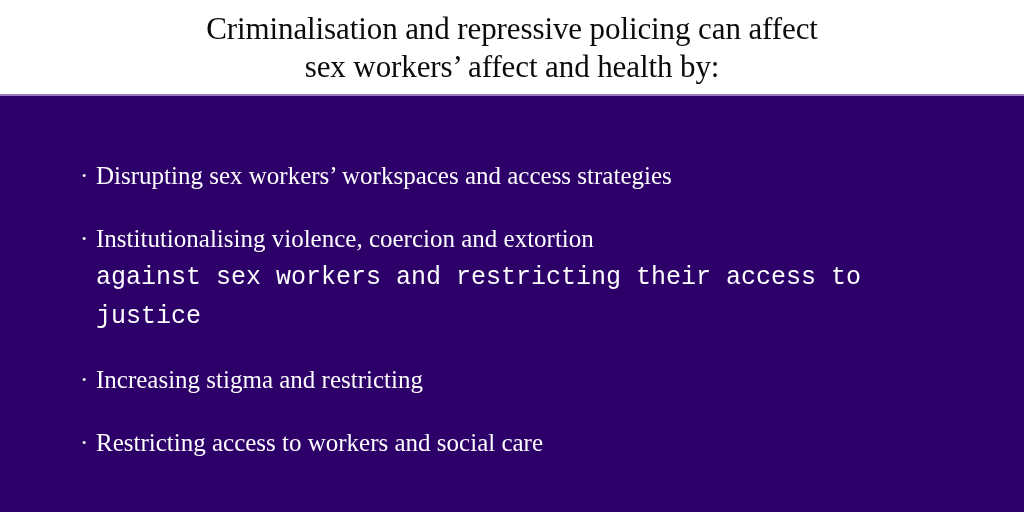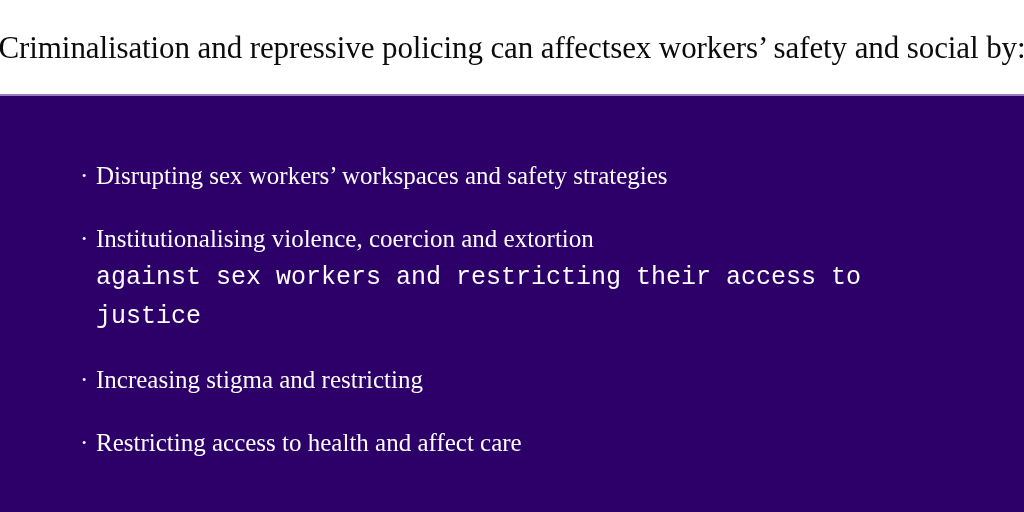--- a/index.html
+++ b/index.html
@@ -24,21 +24,21 @@
 
   
   .title-band {
     position: absolute;
     left: 0;
     top: 0;
     width: 1024px;
     height: 94px;
     background: #ffffff;
     display: flex;
-    flex-direction: row;
+    flex-direction: column;
     align-items: center;
     justify-content: center;
     box-sizing: border-box;
     padding-top: 2px;
   }
   .title-line {
     color: #0b0b0b;
     font-family: "Liberation Serif", "DejaVu Serif", serif;
     font-size: 31px;
     line-height: 38px;
@@ -103,33 +103,33 @@
     font-family: Liberation Mono, monospace;
   }
 </style>
 </head>
 <body>
 
 <div class="slide">
 
   <div class="title-band">
     <div class="title-line">Criminalisation and repressive policing can affect</div>
-    <div class="title-line">sex workers’ safety and social by:</div>
+    <div class="title-line">sex workers’ affect and health by:</div>
   </div>
 
   <div class="rule"></div>
 
   <div class="body-band">
 
     <div class="bullets">
 
       <div class="bullet">
         <span class="bullet-marker">·</span>
         <span class="bullet-text">
-          <span>Disrupting sex workers’ workspaces and safety strategies</span>
+          <span>Disrupting sex workers’ workspaces and access strategies</span>
         </span>
       </div>
 
       <div class="bullet">
         <span class="bullet-marker">·</span>
         <span class="bullet-text">
           <span>Institutionalising violence, coercion and extortion</span>
           <span class="cont">against sex workers and restricting their access to justice</span>
         </span>
       </div>
@@ -137,21 +137,21 @@
       <div class="bullet">
         <span class="bullet-marker">·</span>
         <span class="bullet-text">
           <span>Increasing stigma and restricting</span>
         </span>
       </div>
 
       <div class="bullet">
         <span class="bullet-marker">·</span>
         <span class="bullet-text">
-          <span>Restricting access to health and affect care</span>
+          <span>Restricting access to workers and social care</span>
         </span>
       </div>
 
     </div>
 
   </div>
 
 </div>
 
 </body></html>

